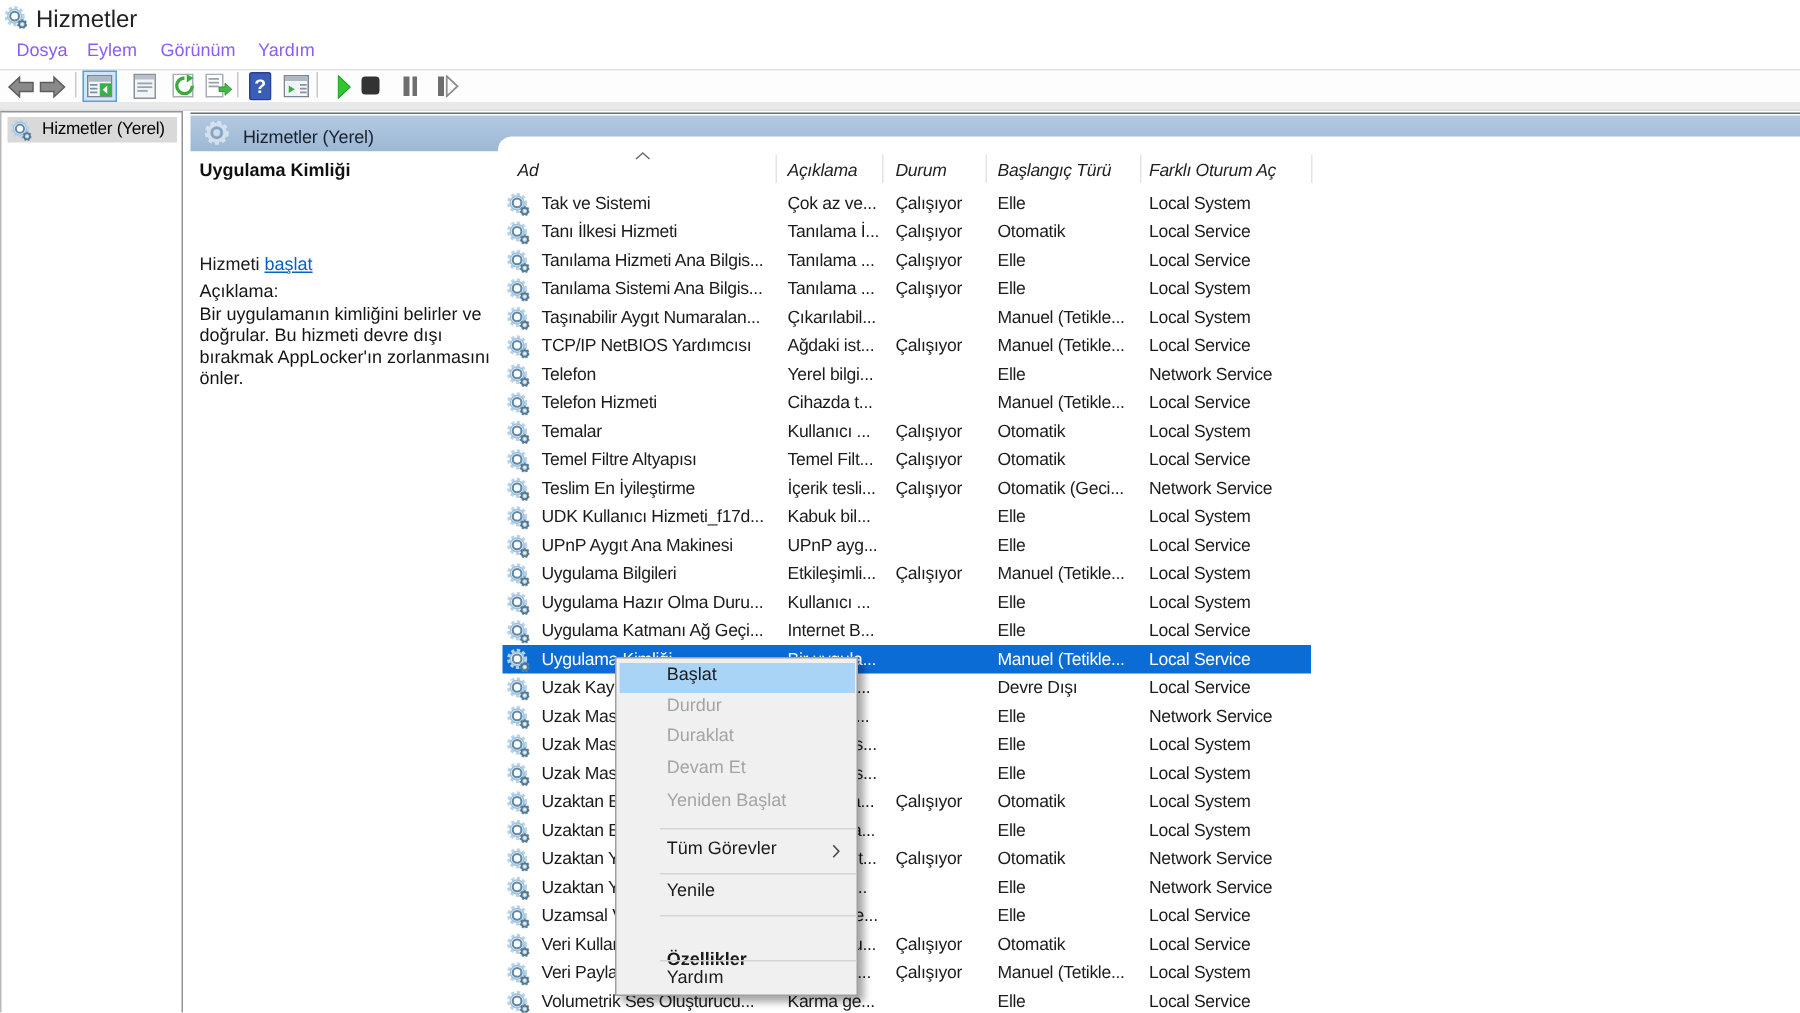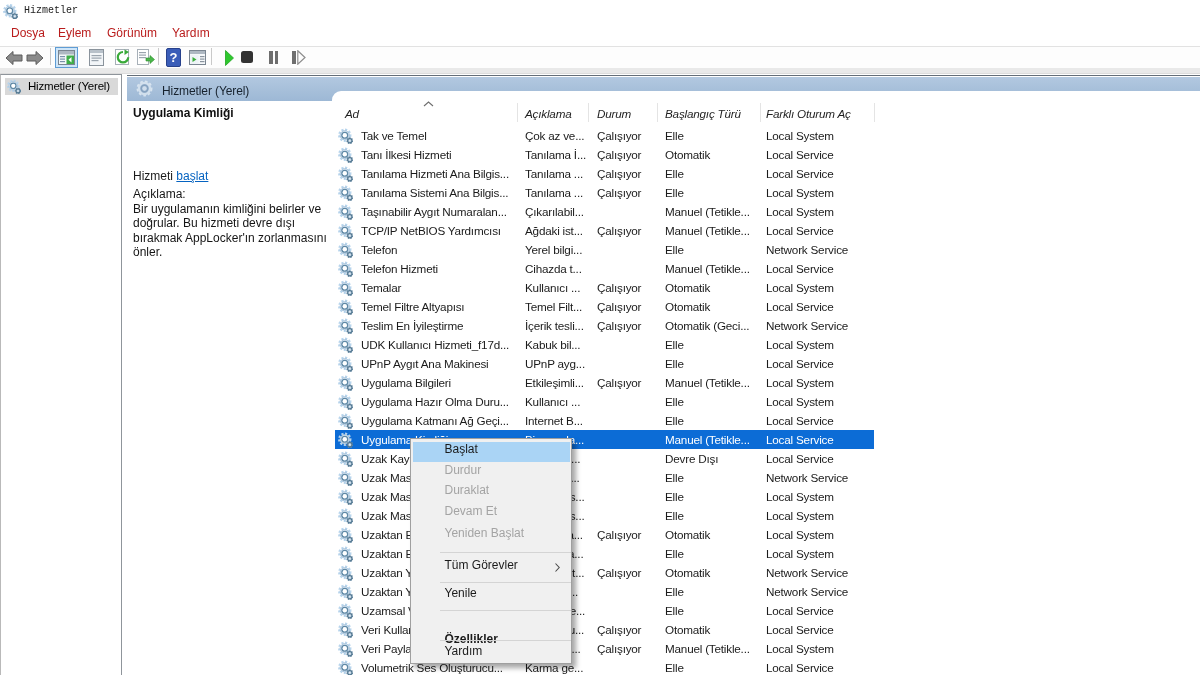--- a/index.html
+++ b/index.html
@@ -1,21 +1,21 @@
 <!DOCTYPE html>
 <html><head><meta charset="utf-8">
 <style>
 * { margin:0; padding:0; box-sizing:border-box; }
 html,body { width:1200px; height:675px; overflow:hidden; }
 body { font-family:"Liberation Sans", sans-serif; font-size:12px; color:#1b1b1b; background:#fff; position:relative; }
 
 #tbar-ic { position:absolute; left:3px; top:4px; width:15px; height:15px; }
-#tbar-t  { position:absolute; left:24px; top:4.5px; font-size:10px; color:#222;font-family:Liberation Mono, monospace; }
-
-.mb { position:absolute; top:26px; font-size:12px; color:#b91c1c; }
+#tbar-t  { position:absolute; left:24px; top:4.5px; font-size:16px; color:#222; }
+
+.mb { position:absolute; top:26px; font-size:12px; color:#8b5cf6; }
 
 #tb { position:absolute; left:0; top:46px; width:1200px; height:22px; background:#fdfdfd; border-top:1px solid #e2e2e2; }
 #tbstrip { position:absolute; left:0; top:68px; width:1200px; height:6px; background:#e9e9e9; border-bottom:1px solid #dcdcdc; }
 .tsep { position:absolute; top:2px; width:1px; height:17px; background:#c9c9c9; }
 .tico { position:absolute; }
 
 #lp { position:absolute; left:0; top:74px; width:121.5px; height:601px; background:#fff; border-top:1px solid #8f959b; border-right:1.5px solid #8f959b; border-left:1px solid #b9b9b9; }
 #lpsel { position:absolute; left:4px; top:3px; width:113px; height:17px; background:#d9d9d9; }
 #lp .gi2 { position:absolute; left:6px; top:4px; width:14px; height:15px; }
 #lpt { position:absolute; left:27px; top:5px; font-size:11.5px; letter-spacing:-0.2px; color:#000; }
@@ -178,21 +178,21 @@
 <div class="hsep" style="left:517px"></div>
 <div class="hsep" style="left:588px"></div>
 <div class="hsep" style="left:657px"></div>
 <div class="hsep" style="left:760px"></div>
 <div class="hsep" style="left:874px"></div>
 
 <div class="row" style="top:126px">
 <svg class="gi" viewBox="0 0 16 16">
       <use href="#gear"></use>
     </svg>
-<span class="c1">Tak ve Temel</span>
+<span class="c1">Tak ve Sistemi</span>
     <span class="c2">Çok az ve...</span>
     <span class="c3">Çalışıyor</span>
     <span class="c4">Elle</span>
     <span class="c5">Local System</span>
 </div>
 <div class="row" style="top:145px">
 <svg class="gi" viewBox="0 0 16 16">
       <use href="#gear"></use>
     </svg>
 <span class="c1">Tanı İlkesi Hizmeti</span>

